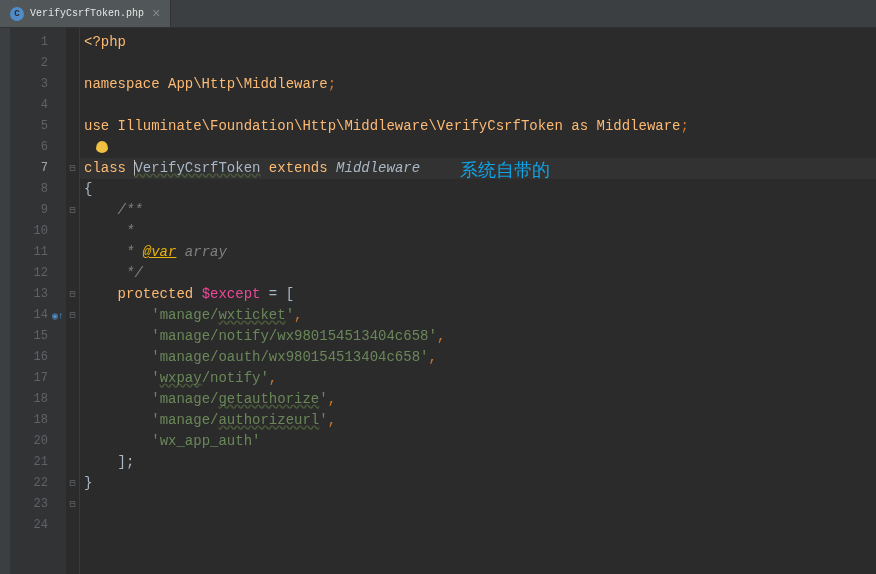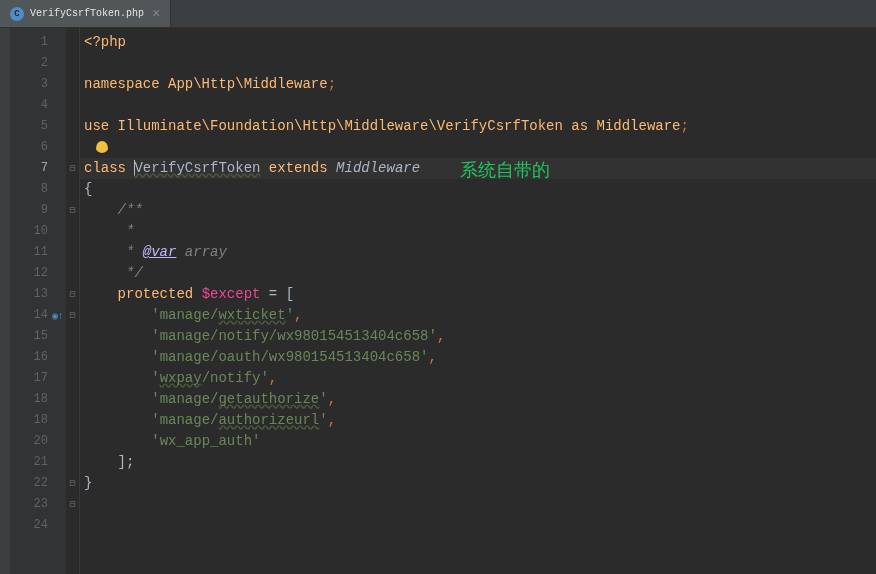--- a/index.html
+++ b/index.html
@@ -117,39 +117,39 @@
       font-size: 14px;
       position: relative;
     }
     .code-line.highlighted {
       background: #323232;
     }
     .kw { color: #fdba74; }
     .cls2 { color: #a9b7c6; font-style: italic; }
     .str { color: #6a8759; }
     .cmt { color: #808080; font-style: italic; }
-    .doctag { color: #c4b5fd; font-style: italic; text-decoration: underline; }
+    .doctag { color: #eab308; font-style: italic; text-decoration: underline; }
     .var { color: #ec4899; }
     .op { color: #a9b7c6; }
     .punc { color: #cc7832; }
     .ns { color: #fdba74; }
     .wavy { text-decoration: underline wavy #4a5a3a; text-decoration-skip-ink: none;}
     .csrf-u { text-decoration: underline; text-decoration-style: solid; text-decoration-color: #808080;}
     .bulb {
       display: inline-block;
       width: 12px;
       height: 12px;
       background: #f0c040;
       border-radius: 50% 50% 50% 50% / 60% 60% 40% 40%;
       vertical-align: middle;
       margin-left: 12px;
     }
     .annotation {
       position: absolute;
-      color: #22c55e;
+      color: #0ea5e9;
       font-family: 'SimSun', 'Microsoft YaHei', sans-serif;
       font-size: 18px;
       pointer-events: none;
     }
     .cursor {
       display: inline-block;
       width: 1px;
       height: 16px;
       background: #bbb;
       vertical-align: middle;

